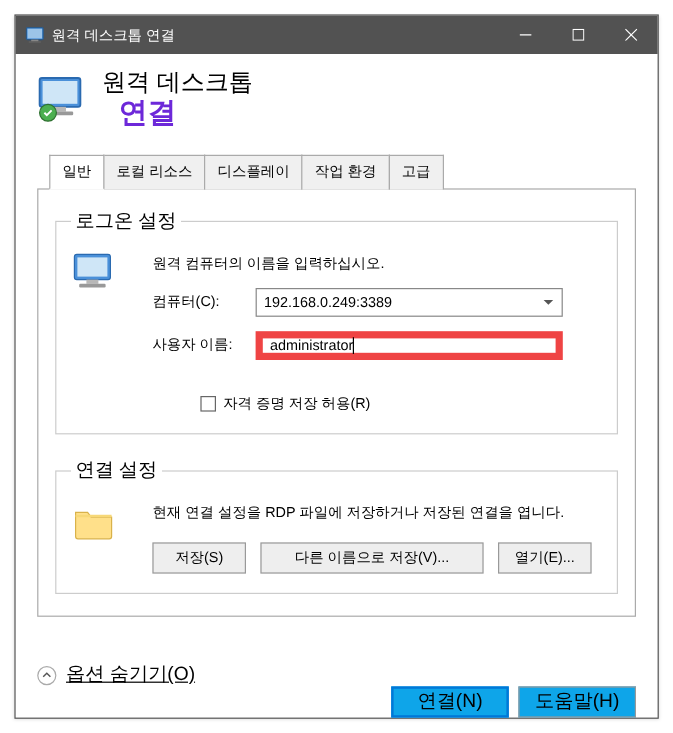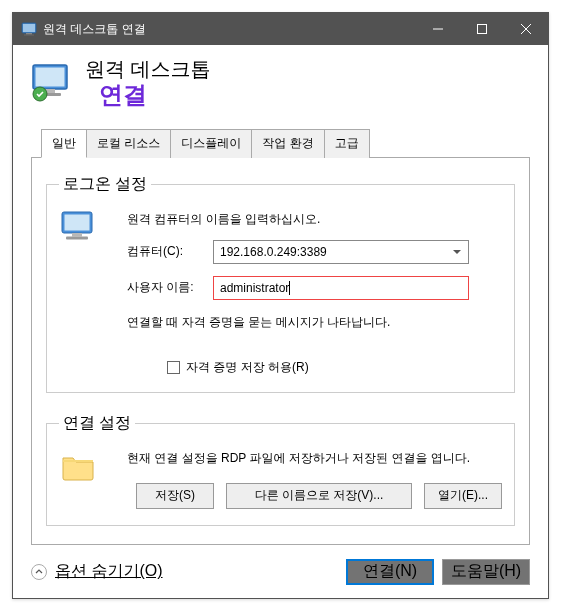--- a/index.html
+++ b/index.html
@@ -32,40 +32,40 @@
 
 .group-row { display: flex; gap: 24px; }
 .group-icon { width: 44px; flex-shrink: 0; }
 .group-icon svg { width: 38px; height: 38px; }
 .group-body { flex: 1; display: flex; flex-direction: column; gap: 12px; }
 
 .field-row { display: flex; align-items: center; gap: 8px; }
 .field-label { width: 78px; flex-shrink: 0; }
 .combo { flex: 1; max-width: 256px; height: 24px; border: 1px solid #888; display: flex; align-items: center; padding: 0 6px; background: #fff; position: relative; }
 .combo::after { content: ""; position: absolute; right: 7px; top: 50%; width: 0; height: 0; border-left: 4px solid transparent; border-right: 4px solid transparent; border-top: 4px solid #555; transform: translateY(-50%); }
-.textinput { flex: 1; max-width: 256px; height: 24px; border: 1px solid #ef4444; padding: 0 6px; background: #fff; display: flex; align-items: center; }
+.textinput { flex: 1; max-width: 256px; height: 24px; border: 6px solid #ef4444; padding: 0 6px; background: #fff; display: flex; align-items: center; }
 .caret { display: inline-block; width: 1px; height: 14px; background: #000; vertical-align: middle; margin-left: 0; }
 
 .note { margin-top: 2px; }
 
 .chk-row { display: flex; align-items: center; gap: 6px; margin-top: 16px; margin-left: 40px; }
 .chk { width: 13px; height: 13px; border: 1px solid #666; background: #fff; }
 
-.btn-row { display: flex; gap: 12px; margin-top: 4px; justify-content: flex-end; }
+.btn-row { display: flex; gap: 12px; margin-top: 4px; }
 .btn { height: 26px; border: 1px solid #999; background: #eee; padding: 0 10px; display: flex; align-items: center; justify-content: center; font-size: 12px; cursor: pointer; }
 .btn1 { width: 78px; }
 .btn2 { width: 186px; }
 .btn3 { width: 78px; }
 
 .footer { display: flex; align-items: center; padding: 0 18px 18px; gap: 8px; font-size: 16px; }
 .expander { width: 16px; height: 16px; border: 1px solid #aaa; border-radius: 50%; display: flex; align-items: center; justify-content: center; cursor: pointer; }
 .expander svg { width: 8px; height: 8px; }
 .link-text { text-decoration: underline; cursor: pointer; }
 .footer-spacer { flex: 1; }
-.footer-btn { height: 26px; width: 88px; border: 1px solid #999; background: #737373; display: flex; align-items: center; justify-content: center; cursor: pointer; }
+.footer-btn { height: 26px; width: 98px; border: 1px solid #999; background: #0ea5e9; display: flex; align-items: center; justify-content: center; cursor: pointer; margin-top: 44px; }
 .footer-btn.primary { border: 2px solid #0078d7; }
 
 fieldset.conn { margin-bottom: 0; }
 </style>
 </head>
 <body>
 
 <div class="window">
   <div class="titlebar">
     <span class="titlebar-icon">
@@ -143,21 +143,20 @@
               <span>192.168.0.249:3389</span>
             </div>
           </div>
           <div class="field-row">
             <div class="field-label">사용자 이름:</div>
             <div class="textinput">
               <span>administrator</span>
                 <span class="caret"></span>
             </div>
           </div>
-          <div class="note">연결할 때 자격 증명을 묻는 메시지가 나타납니다.</div>
           <div class="chk-row">
             <div class="chk"></div>
             <span>자격 증명 저장 허용(R)</span>
           </div>
         </div>
       </div>
     </fieldset>
 
     <fieldset class="conn">
       <legend>연결 설정</legend>

